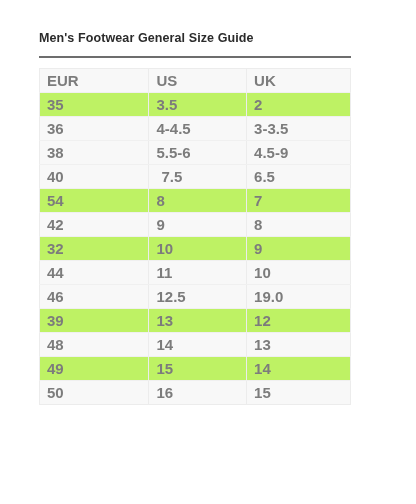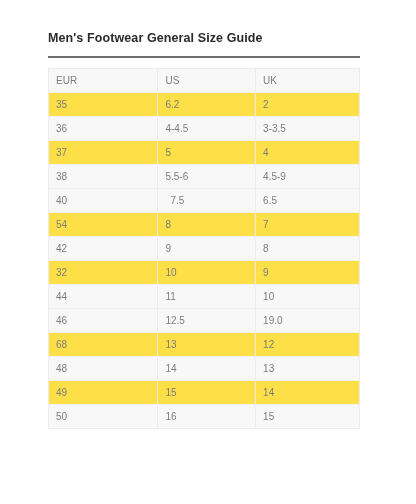--- a/index.html
+++ b/index.html
@@ -19,21 +19,21 @@
   .page {
     position: relative;
     width: 416px;
     height: 504px;
     background: #ffffff;
     box-sizing: border-box;
   }
 
   .content {
     position: absolute;
-    left: 48px;
+    left: 39px;
     top: 30px;
     width: 312px;
   }
 
   .guide-title {
     font-size: 12.5px;
     font-weight: 700;
     color: #2b2b2b;
     letter-spacing: 0.1px;
     line-height: 16px;
@@ -60,22 +60,22 @@
   .size-table col.c-eur { width: 35.2%; }
   .size-table col.c-us  { width: 31.4%; }
   .size-table col.c-uk  { width: 33.4%; }
 
   .size-table th,
   .size-table td {
     height: 23px;
     padding: 0 0 0 7px;
     text-align: left;
     vertical-align: middle;
-    font-size: 10px;
-    font-weight: 400;
+    font-size: 15px;
+    font-weight: 700;
     color: #7c7c7c;
     border-right: 1px solid #ececec;
     border-bottom: 1px solid #f0f0f0;
     white-space: nowrap;
     overflow: hidden;
   }
 
   .size-table th:last-child,
   .size-table td:last-child {
     border-right: none;
@@ -85,21 +85,21 @@
   .size-table tr:last-child td {
     border-bottom: none;
   }
 
   
   .size-table thead tr,
   .size-table tbody tr.stripe {
     background: #f8f8f8;
   }
   .size-table tbody tr.plain {
-    background: #fde047;
+    background: #bef264;
   }
 
   
   .size-table td.indented {
     padding-left: 12px;
   }
 </style>
 </head>
 <body>
 
@@ -119,32 +119,27 @@
       <thead>
         <tr>
           <th>EUR</th>
           <th>US</th>
           <th>UK</th>
         </tr>
       </thead>
       <tbody id="table-body">
           <tr class="plain">
             <td>35</td>
-            <td>6.2</td>
+            <td>3.5</td>
             <td>2</td>
           </tr>
           <tr class="stripe">
             <td>36</td>
             <td>4-4.5</td>
             <td>3-3.5</td>
-          </tr>
-          <tr class="plain">
-            <td>37</td>
-            <td>5</td>
-            <td>4</td>
           </tr>
           <tr class="stripe">
             <td>38</td>
             <td>5.5-6</td>
             <td>4.5-9</td>
           </tr>
           <tr class="stripe">
             <td>40</td>
             <td class="indented">7.5</td>
             <td>6.5</td>
@@ -168,21 +163,21 @@
             <td>44</td>
             <td>11</td>
             <td>10</td>
           </tr>
           <tr class="stripe">
             <td>46</td>
             <td>12.5</td>
             <td>19.0</td>
           </tr>
           <tr class="plain">
-            <td>68</td>
+            <td>39</td>
             <td>13</td>
             <td>12</td>
           </tr>
           <tr class="stripe">
             <td>48</td>
             <td>14</td>
             <td>13</td>
           </tr>
           <tr class="plain">
             <td>49</td>

